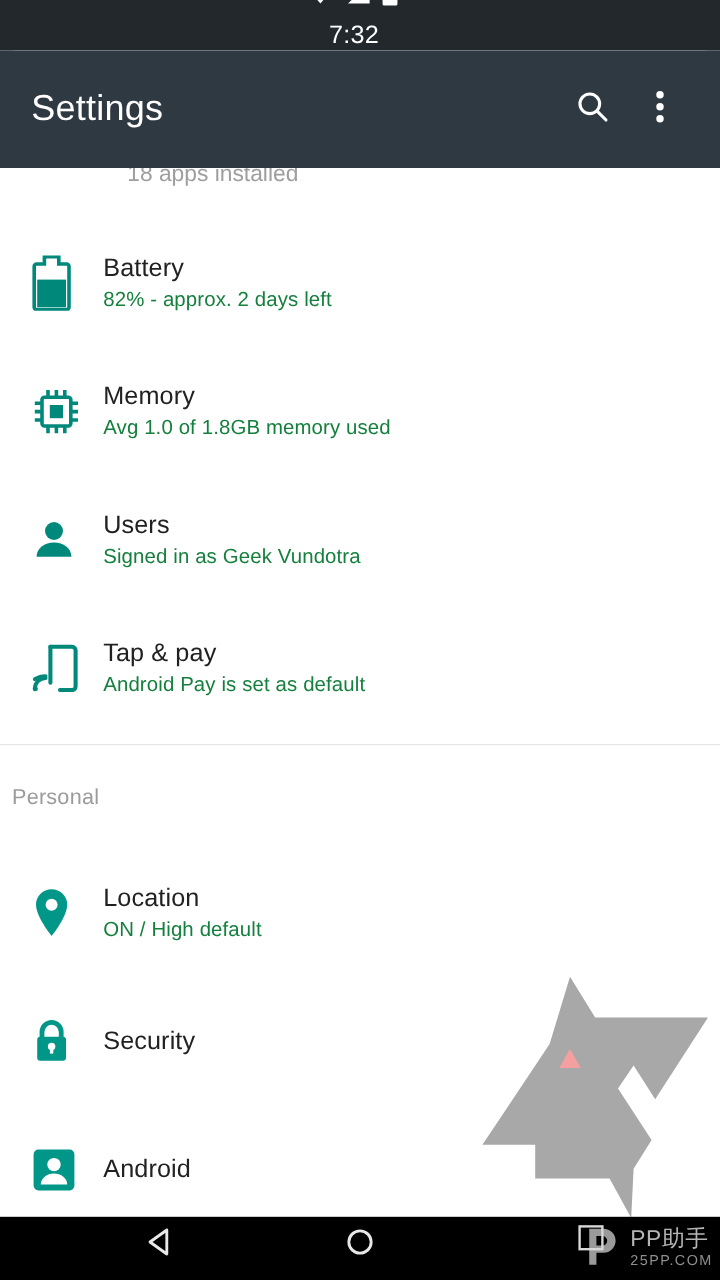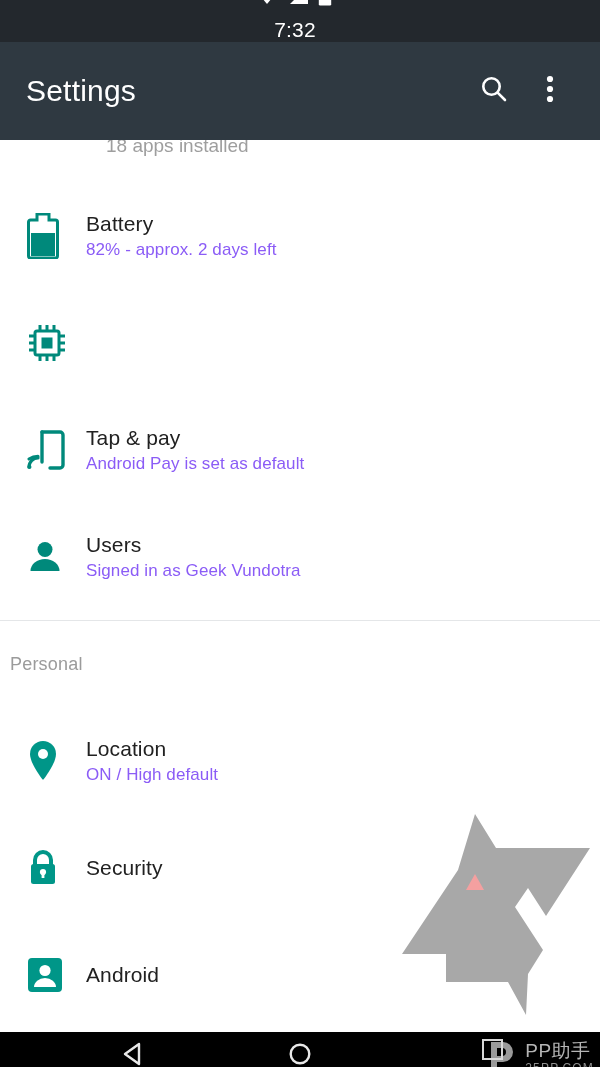--- a/index.html
+++ b/index.html
@@ -47,38 +47,38 @@
     position:relative; display:flex; align-items:center;
     height:107px; padding:0 20px 0 26px; background:#ffffff;
   }
   .row.no-sub { height:107px; }
   .row-icon {
     width:60px; min-width:60px; height:48px;
     display:flex; align-items:center; justify-content:flex-start;
   }
   .row-text { display:flex; flex-direction:column; justify-content:center; gap:4px; }
   .row-title { color:#212121; font-size:21px; font-weight:400; letter-spacing:.1px; }
-  .row-sub { color:#8b5cf6; font-size:17px; letter-spacing:.1px; }
+  .row-sub { color:#15803d; font-size:17px; letter-spacing:.1px; }
 
   .divider { height:1px; background:#e4e6e8; width:600px; margin:10px 0 0 0; }
 
   .section-header {
     height:86px; display:flex; align-items:center;
     padding-left:10px; color:#9b9b9b; font-size:18px; letter-spacing:.2px;
   }
 
   
   .watermark {
     position:absolute; left:400px; top:812px;
     width:200px; height:205px; pointer-events:none; z-index:6;
   }
 
   
   .nav-bar {
-    position:absolute; bottom:0; left:0; width:600px; height:35px;
+    position:absolute; bottom:0; left:0; width:600px; height:53px;
     background:#000000; display:flex; align-items:center; z-index:8;
   }
   .nav-btn { position:absolute; top:0; height:47px; display:flex; align-items:center; justify-content:center; }
   .nav-back { left:105px; width:56px; }
   .nav-home { left:272px; width:56px; }
   .pp-logo { position:absolute; right:6px; top:4px; display:flex; align-items:center; gap:6px; }
   .pp-text { display:flex; flex-direction:column; justify-content:center; }
   .pp-name { color:#b5b5b5; font-size:19px; line-height:20px; letter-spacing:.5px; }
   .pp-url  { color:#8e8e8e; font-size:12px; line-height:15px; letter-spacing:1.2px; }
 </style>
@@ -133,53 +133,57 @@
       <div class="row">
         <div class="row-icon">
           <svg width="42" height="42" viewBox="0 0 42 42">
             <g stroke="#00897b" stroke-width="3" fill="none">
               <rect x="9" y="9" width="24" height="24" rx="2"></rect>
               <rect x="15.5" y="15.5" width="11" height="11" fill="#00897b" stroke="none"></rect>
               <path d="M14 9 v-6 M21 9 v-6 M28 9 v-6 M14 33 v6 M21 33 v6 M28 33 v6 M9 14 h-6 M9 21 h-6 M9 28 h-6 M33 14 h6 M33 21 h6 M33 28 h6"></path>
             </g>
           </svg>
         </div>
+        <div class="row-text">
+          <span class="row-title">Memory</span>
+          <span class="row-sub">Avg 1.0 of 1.8GB memory used</span>
+        </div>
+      </div>
+
+      <div class="row">
+        <div class="row-icon">
+          <svg width="38" height="38" viewBox="0 0 38 38">
+            <circle cx="19" cy="11.5" r="7.5" fill="#00897b"></circle>
+            <path d="M4.5 33 a14.5 12 0 0 1 29 0 z" fill="#00897b"></path>
+          </svg>
+        </div>
+        <div class="row-text">
+          <span class="row-title">Users</span>
+          <span class="row-sub">Signed in as Geek Vundotra</span>
+        </div>
       </div>
 
       <div class="row">
         <div class="row-icon">
           <svg width="40" height="44" viewBox="0 0 40 44">
             <path d="M16 4 h18 a3 3 0 0 1 3 3 v30 a3 3 0 0 1 -3 3 h-10" fill="none" stroke="#00897b" stroke-width="3.4" stroke-linecap="round"></path>
             <path d="M16 4 v30" fill="none" stroke="#00897b" stroke-width="3.4" stroke-linecap="round"></path>
             <g fill="none" stroke="#00897b" stroke-width="3.2" stroke-linecap="round">
               <path d="M3 39 a9 9 0 0 1 9 -9"></path>
               <path d="M3 31 a17 17 0 0 1 9 -2.6"></path>
             </g>
             <circle cx="3.4" cy="39" r="2.1" fill="#00897b"></circle>
           </svg>
         </div>
         <div class="row-text">
           <span class="row-title">Tap &amp; pay</span>
           <span class="row-sub">Android Pay is set as default</span>
         </div>
       </div>
 
-      <div class="row">
-        <div class="row-icon">
-          <svg width="38" height="38" viewBox="0 0 38 38">
-            <circle cx="19" cy="11.5" r="7.5" fill="#00897b"></circle>
-            <path d="M4.5 33 a14.5 12 0 0 1 29 0 z" fill="#00897b"></path>
-          </svg>
-        </div>
-        <div class="row-text">
-          <span class="row-title">Users</span>
-          <span class="row-sub">Signed in as Geek Vundotra</span>
-        </div>
-      </div>
-
       <div class="divider"></div>
 
       <div class="section-header">Personal</div>
 
       <div class="row">
         <div class="row-icon">
           <svg width="34" height="44" viewBox="0 0 34 44">
             <path d="M17 2 a13 13 0 0 1 13 13 c0 10 -13 26 -13 26 S4 25 4 15 A13 13 0 0 1 17 2 z" fill="#009688"></path>
             <circle cx="17" cy="15" r="5" fill="#ffffff"></circle>
           </svg>

